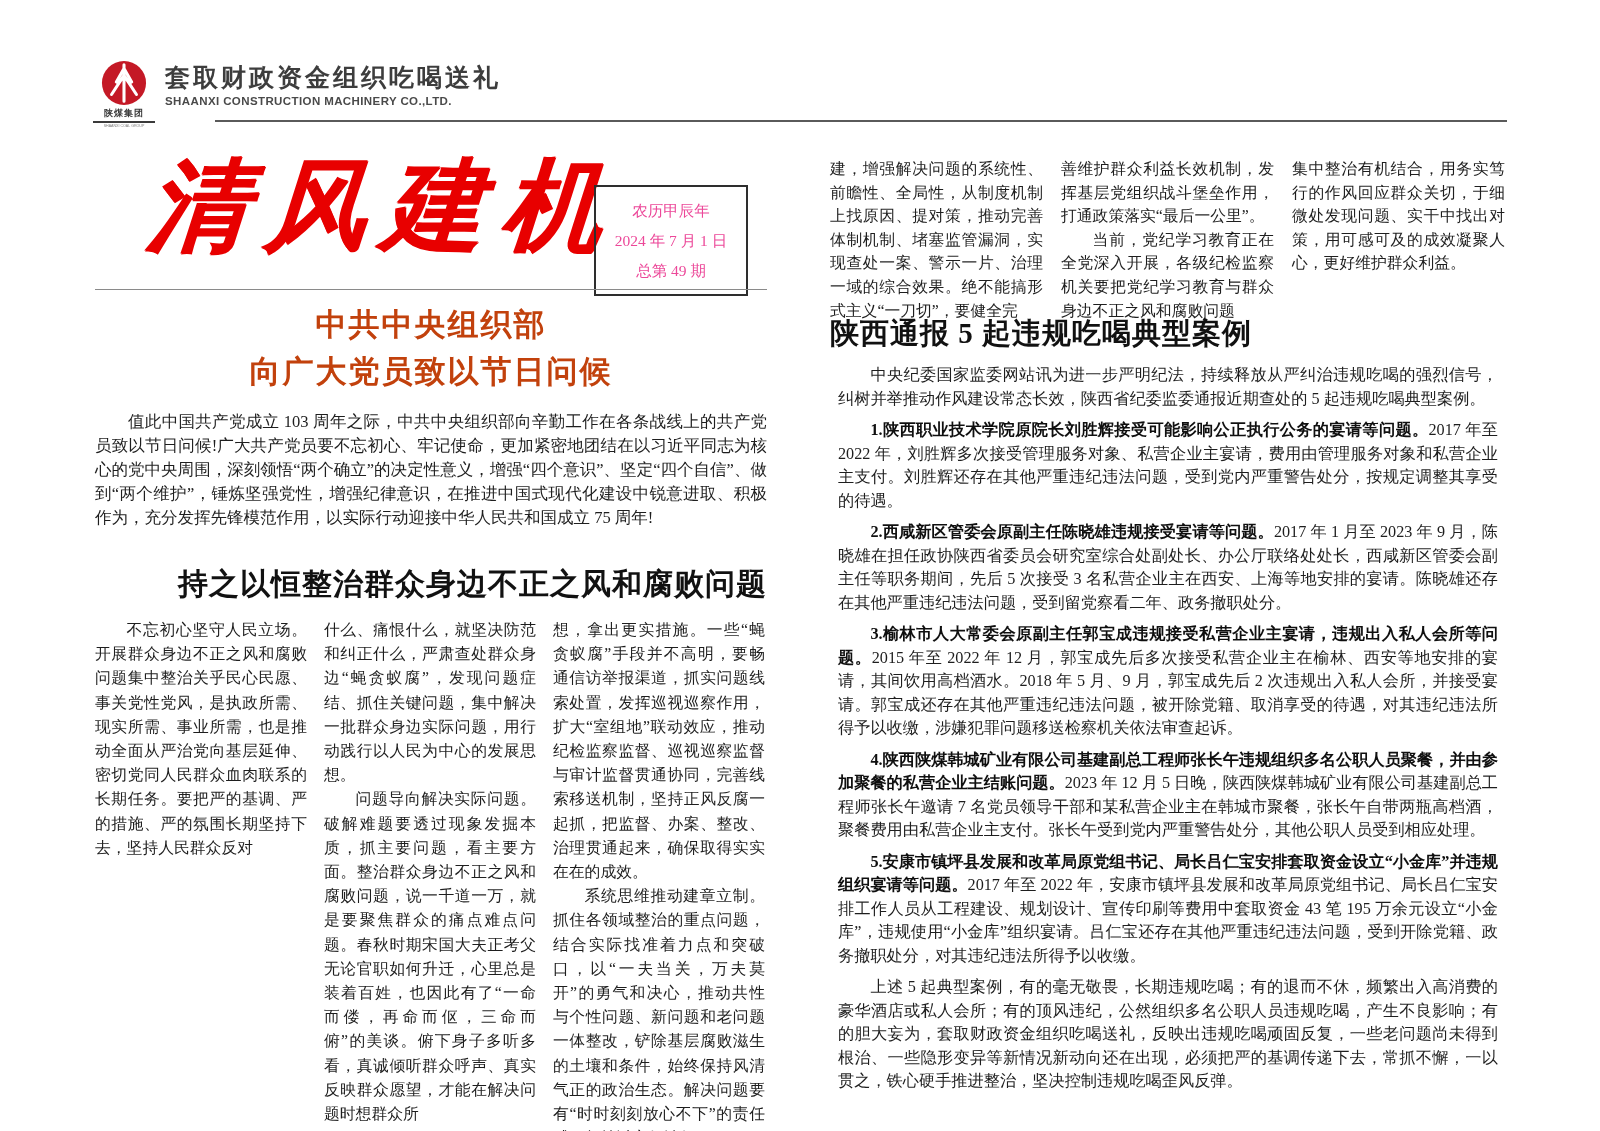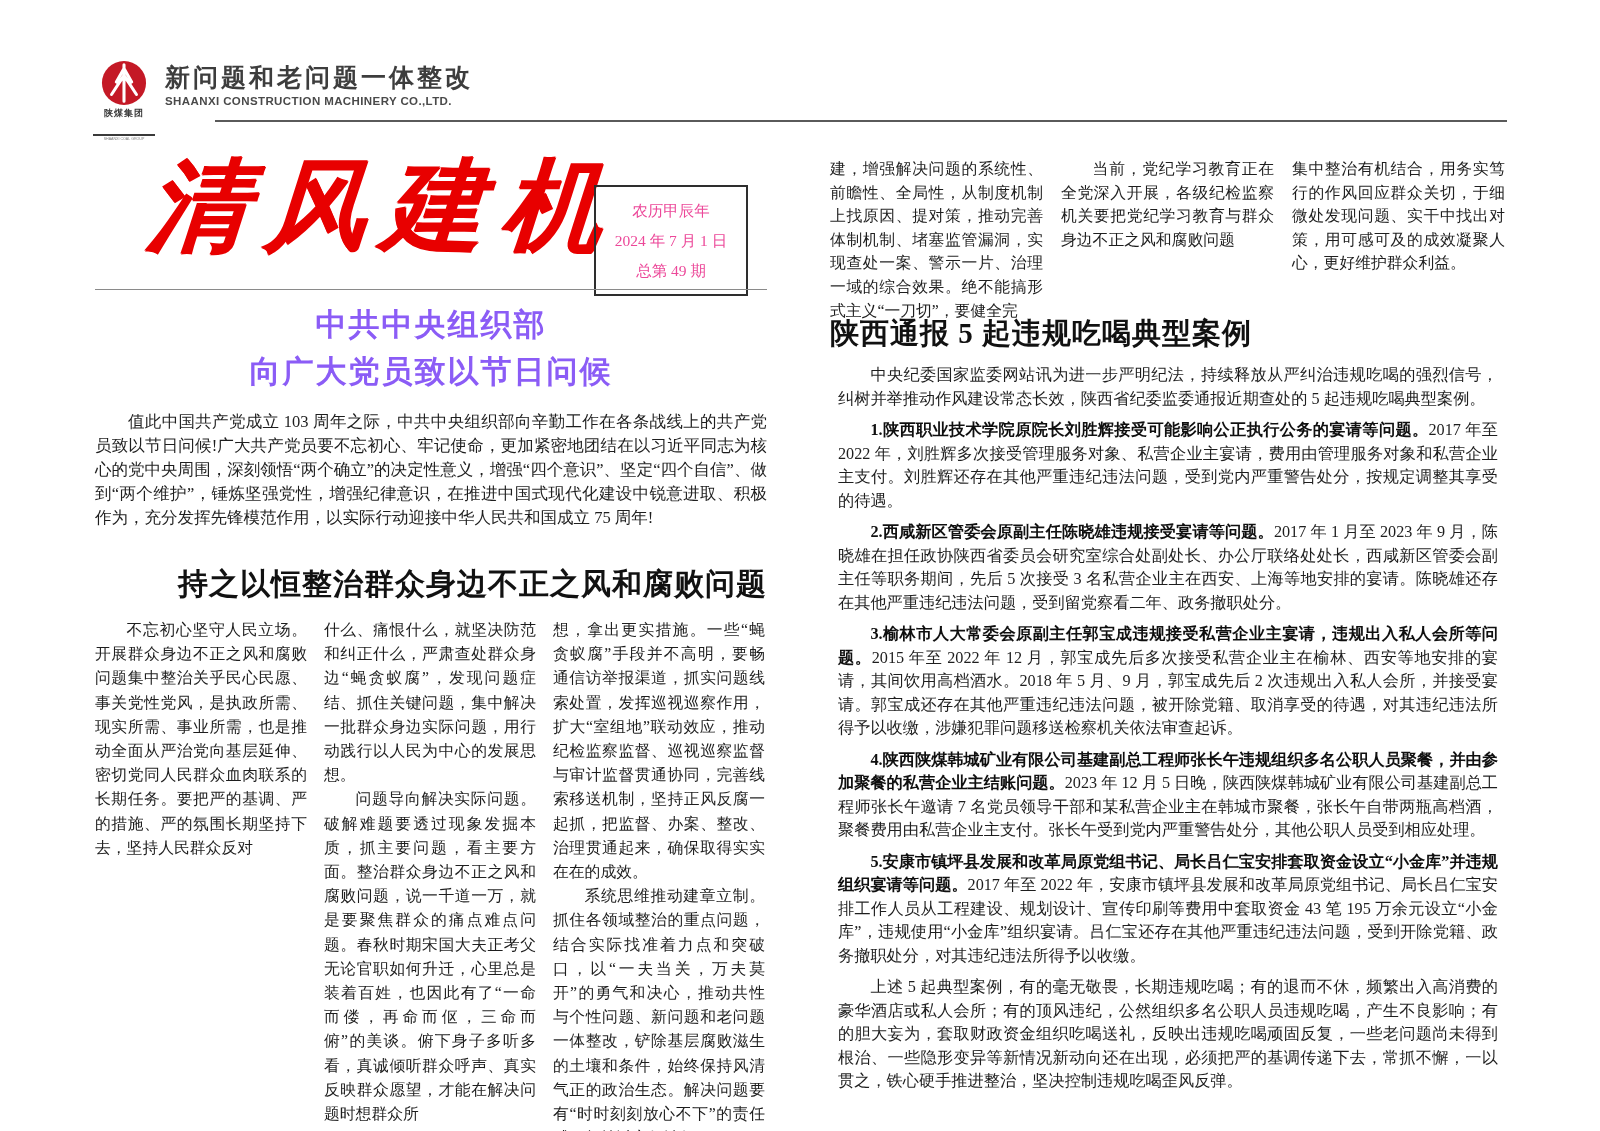--- a/index.html
+++ b/index.html
@@ -7,21 +7,21 @@
     position:relative;width:1600px;height:1131px;background:#ffffff;
     margin:0 auto;overflow:hidden;
     font-family:"Liberation Serif","DejaVu Serif",serif;color:#1e1e1e;
   }
   
   .logo-area{position:absolute;left:93px;top:60px;display:flex;align-items:flex-start;}
   .logo-mark{width:62px;text-align:center;}
   .logo-mark svg{display:block;margin:0 auto;}
   .logo-caption{font-size:9px;font-weight:bold;color:#3a3a3a;letter-spacing:1px;
     font-family:"Liberation Sans","DejaVu Sans",sans-serif;border-bottom:2px solid #3a3a3a;
-    padding-bottom:14px;margin-top:1px;}
+    padding-bottom:1px;margin-top:1px;}
   .logo-caption-en{font-size:4px;color:#7a7a7a;transform:scale(.9);
     font-family:"Liberation Sans","DejaVu Sans",sans-serif;}
   .company{margin-left:10px;padding-top:2px;font-family:"Liberation Sans","DejaVu Sans",sans-serif;}
   .company-cn{font-size:25px;font-weight:800;color:#3d3d3d;letter-spacing:3px;line-height:30px;}
   .company-en{font-size:11.5px;font-weight:700;color:#4a4a4a;letter-spacing:.4px;margin-top:3px;}
   .header-rule{position:absolute;left:215px;top:120px;width:1292px;height:2px;background:#5a5a5a;}
   
   .masthead-title{
     position:absolute;left:148px;top:148px;width:510px;
     font-size:100px;line-height:118px;font-weight:900;font-style:italic;
@@ -33,21 +33,21 @@
   .issue-box{
     position:absolute;left:594px;top:185px;width:150px;
     border:2px solid #2e2e2e;text-align:center;padding:9px 0 8px 0;
     font-size:15.5px;line-height:30px;color:#ec4899;
   }
   .left-rule{position:absolute;left:95px;top:289px;width:672px;height:1px;background:#8a8a8a;}
   
   .article1{position:absolute;left:95px;top:301px;width:672px;}
   .article1 h1{
     margin:0;text-align:center;font-size:31px;line-height:47px;font-weight:900;
-    color:#8b5cf6;letter-spacing:2px;
+    color:#c2410c;letter-spacing:2px;
   }
   .article1 .body-p{
     margin:15px 0 0 0;font-size:16.5px;line-height:24px;text-align:justify;
     text-indent:2em;color:#1e1e1e;
   }
   .article2{position:absolute;left:95px;top:563px;width:672px;}
   .article2 h2{
     margin:0;text-align:right;font-size:30px;line-height:42px;font-weight:900;
     color:#111;letter-spacing:1px;white-space:nowrap;
   }
@@ -80,21 +80,21 @@
       <span>
         <svg width="46" height="46" viewBox="0 0 48 48">
           <circle cx="24" cy="24" r="23" fill="#c41926"></circle>
           <path d="M24 5 L24 43 M24 16 L11 36 M24 16 L37 36 M24 9 L16 23 M24 9 L32 23" stroke="#ffffff" stroke-width="3.2" fill="none" stroke-linecap="round"></path>
         </svg>
       </span>
       <div class="logo-caption">陕煤集团</div>
       <div class="logo-caption-en">SHAANXI COAL GROUP</div>
     </div>
     <div class="company">
-      <div class="company-cn">新问题和老问题一体整改</div>
+      <div class="company-cn">套取财政资金组织吃喝送礼</div>
       <div class="company-en">SHAANXI CONSTRUCTION MACHINERY CO.,LTD.</div>
     </div>
   </div>
   <div class="header-rule"></div>
 
   <div class="masthead-title">清风建机</div>
   <div class="issue-box">
     <div>农历甲辰年</div>
     <div>2024 年 7 月 1 日</div>
     <div>总第 49 期</div>
@@ -124,20 +124,21 @@
         <p class="indent">系统思维推动建章立制。抓住各领域整治的重点问题，结合实际找准着力点和突破口，以“一夫当关，万夫莫开”的勇气和决心，推动共性与个性问题、新问题和老问题一体整改，铲除基层腐败滋生的土壤和条件，始终保持风清气正的政治生态。解决问题要有“时时刻刻放心不下”的责任感，坚持以案促治促</p>
       </div>
     </div>
   </div>
 
   <div class="cont">
     <div class="col">
       <p>建，增强解决问题的系统性、前瞻性、全局性，从制度机制上找原因、提对策，推动完善体制机制、堵塞监管漏洞，实现查处一案、警示一片、治理一域的综合效果。绝不能搞形式主义“一刀切”，要健全完</p>
     </div>
     <div class="col">
+      <p>善维护群众利益长效机制，发挥基层党组织战斗堡垒作用，打通政策落实“最后一公里”。</p>
       <p class="indent">当前，党纪学习教育正在全党深入开展，各级纪检监察机关要把党纪学习教育与群众身边不正之风和腐败问题</p>
     </div>
     <div class="col">
       <p>集中整治有机结合，用务实笃行的作风回应群众关切，于细微处发现问题、实干中找出对策，用可感可及的成效凝聚人心，更好维护群众利益。</p>
     </div>
   </div>
 
   <div class="article3">
     <h2>陕西通报 5 起违规吃喝典型案例</h2>
     <div class="flow">

